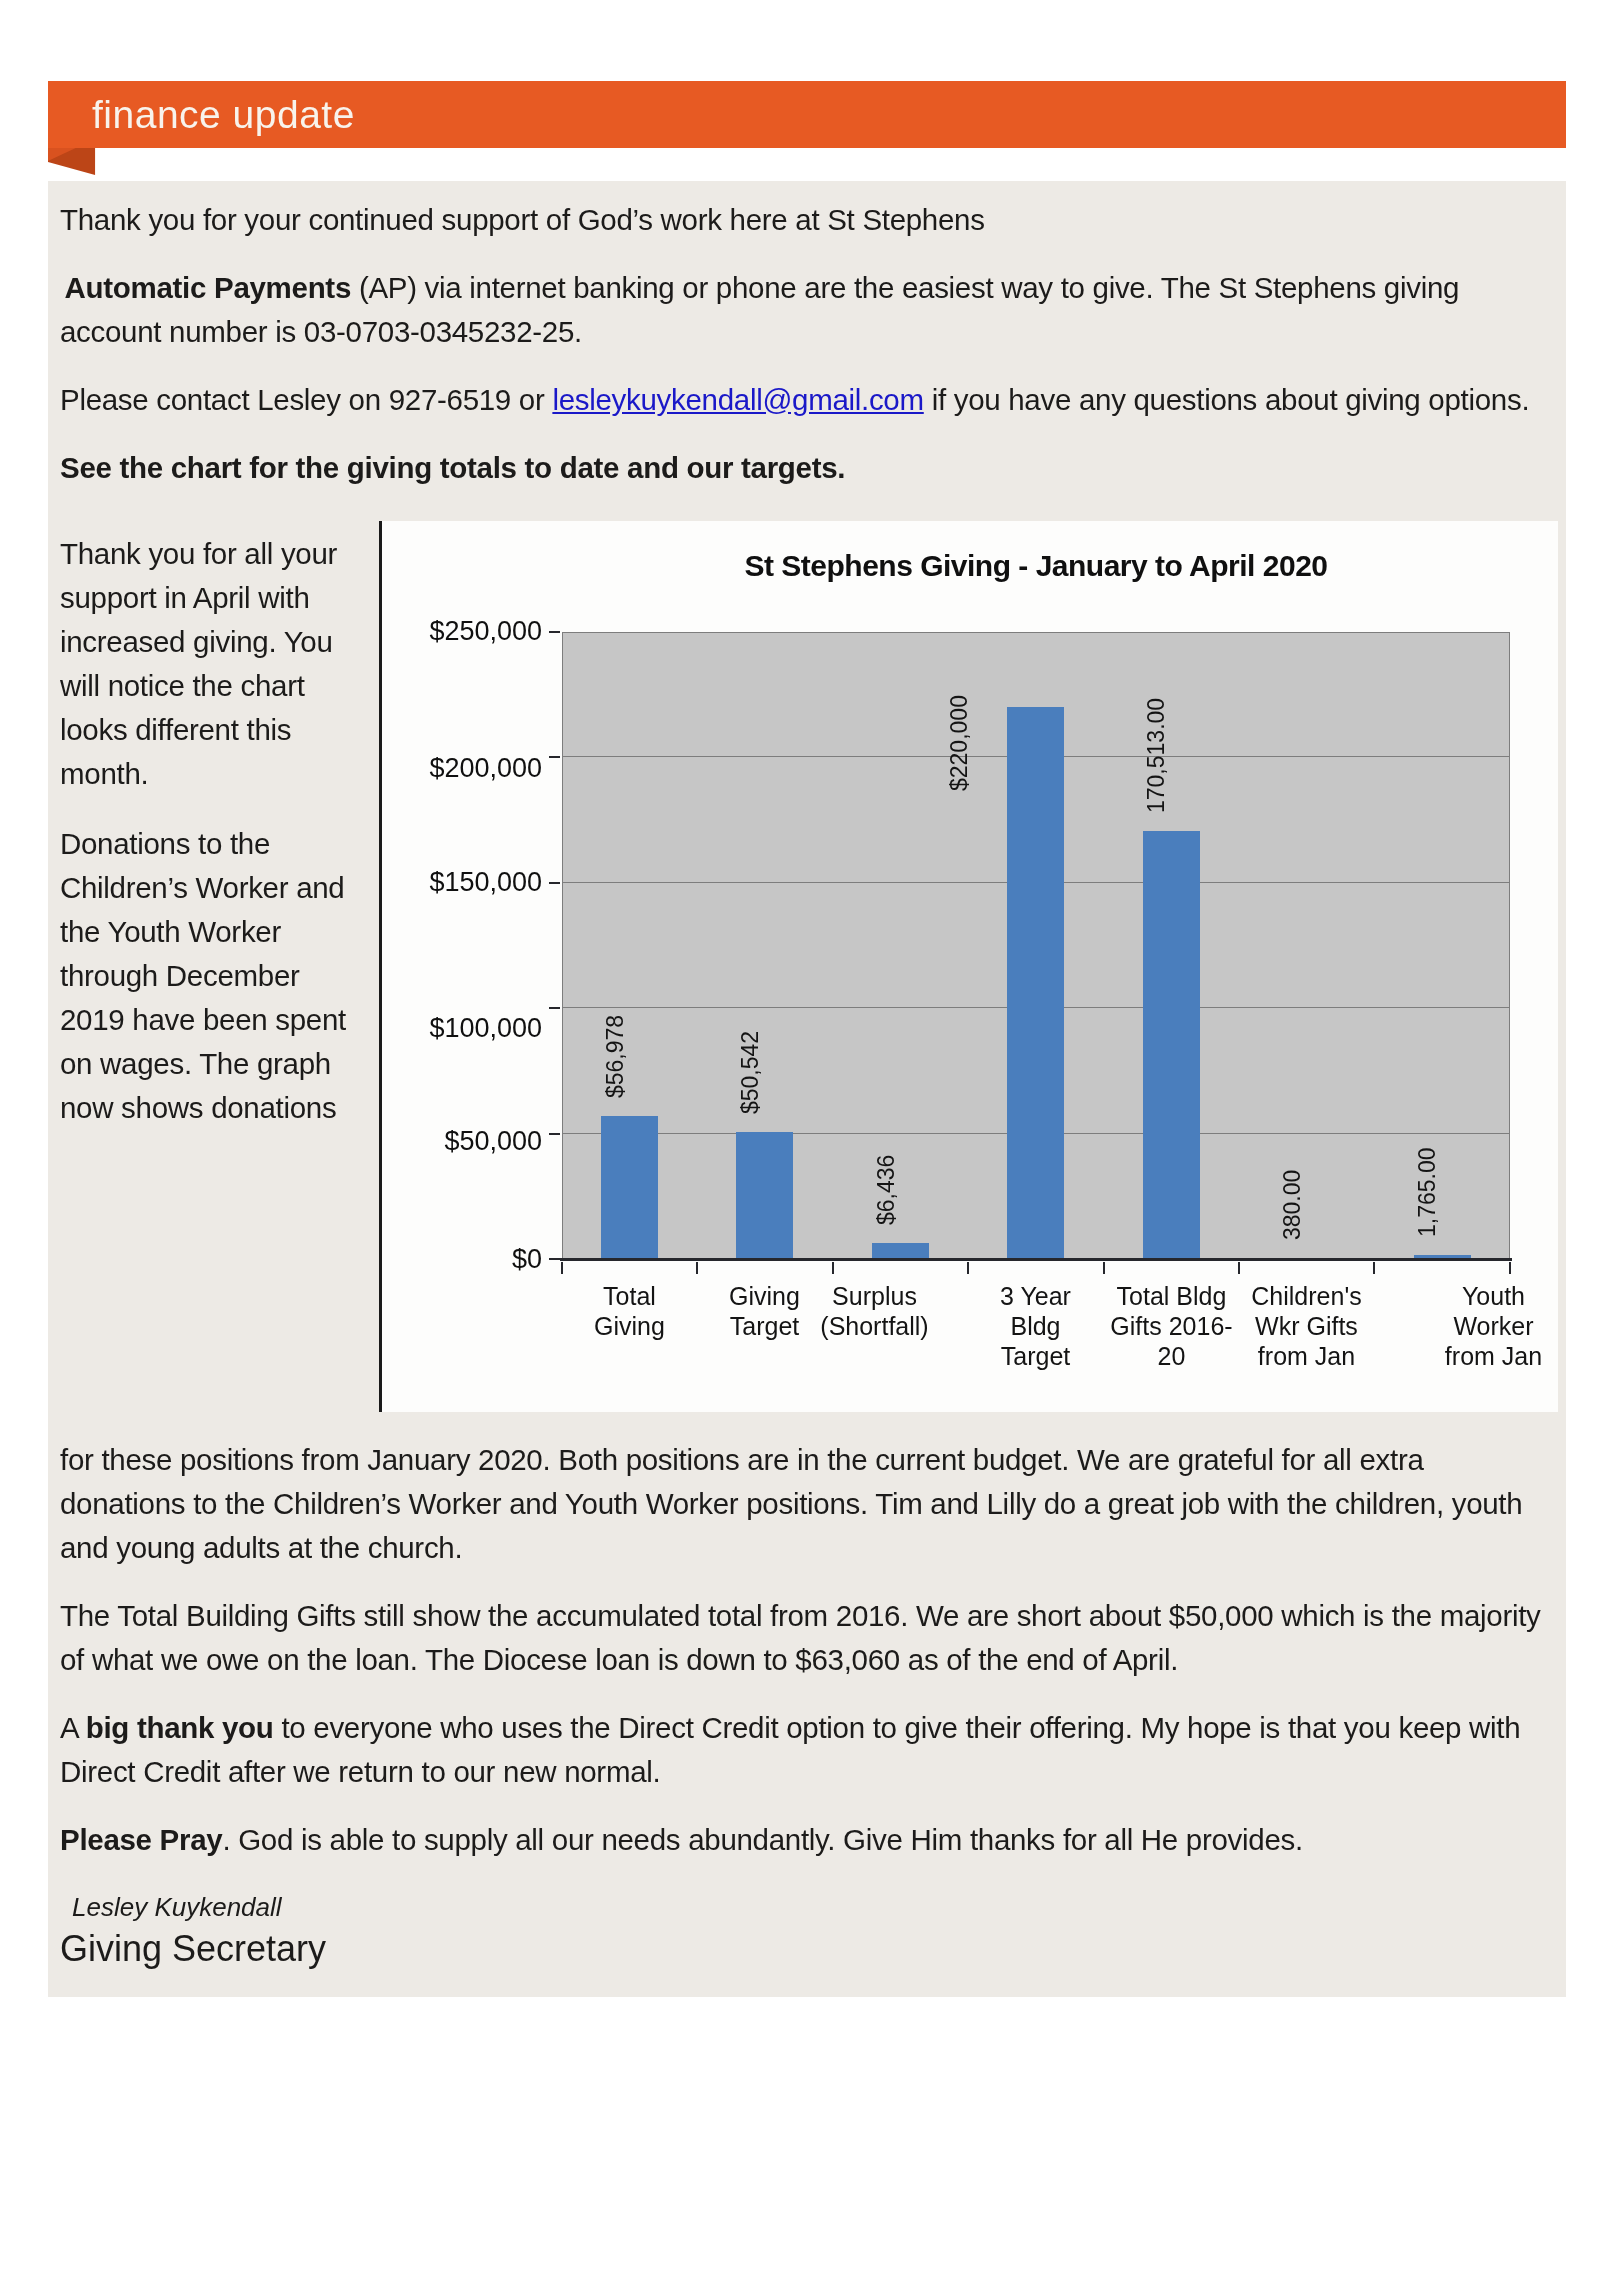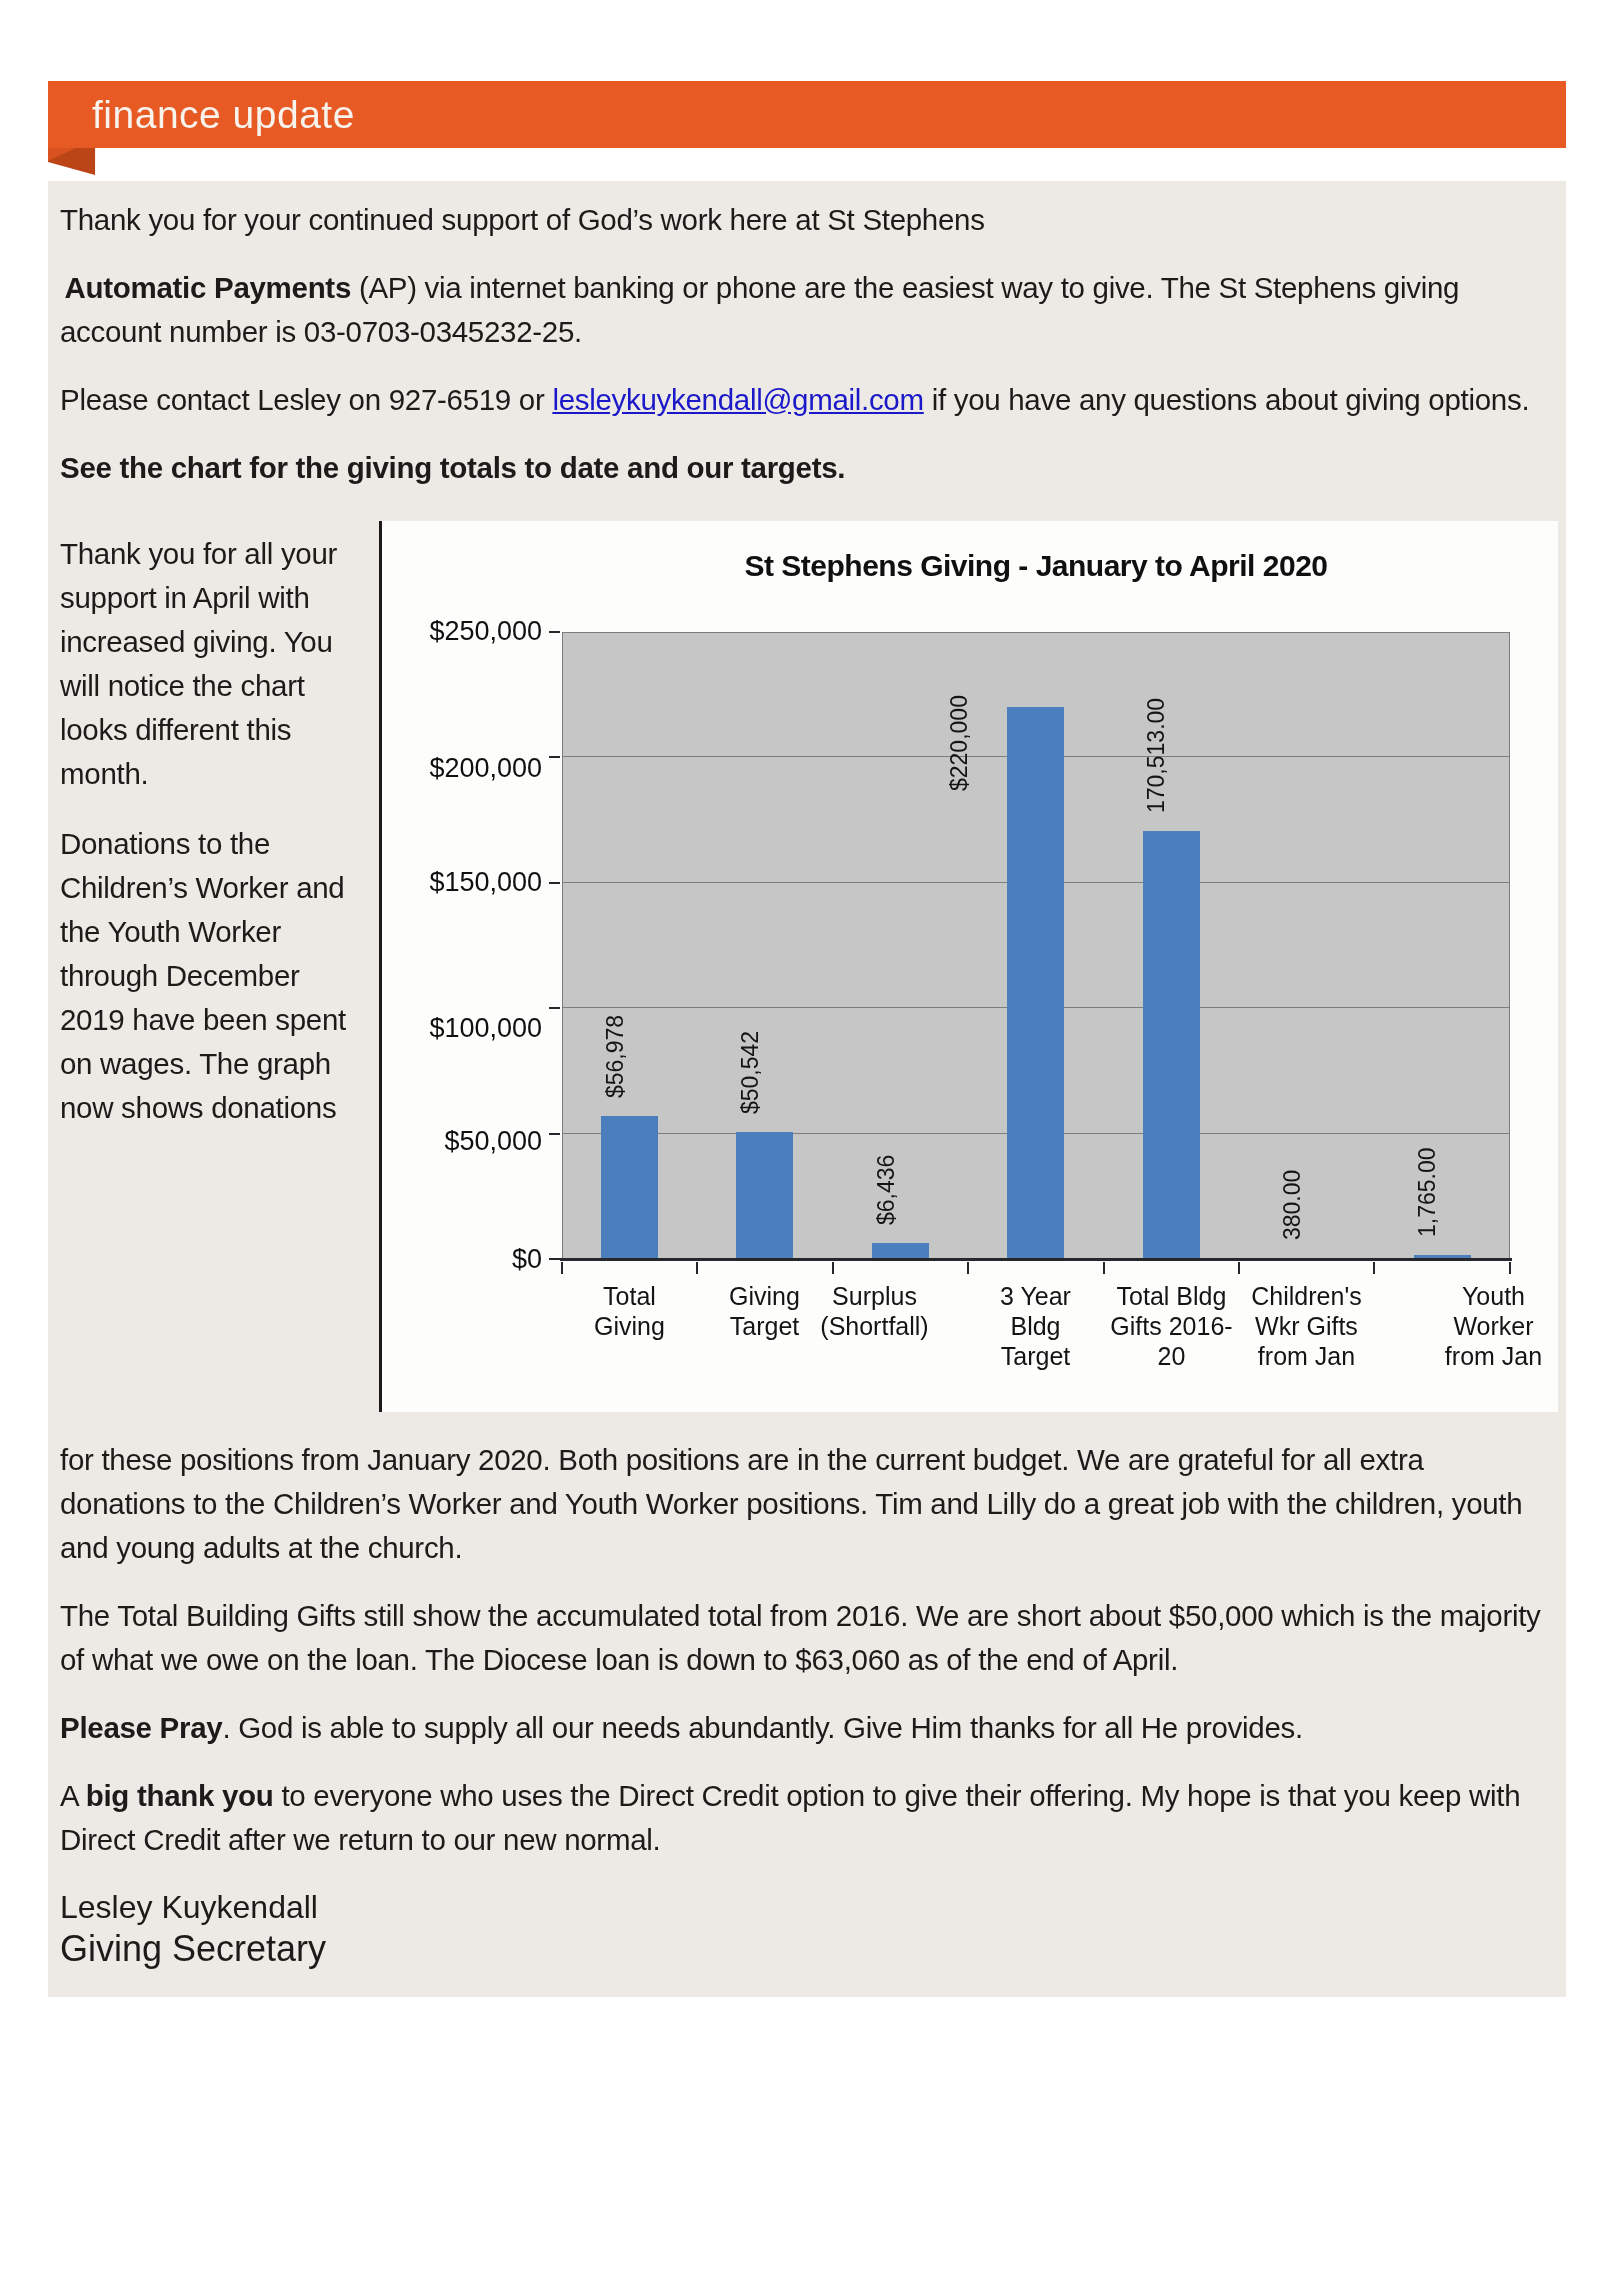--- a/index.html
+++ b/index.html
@@ -50,21 +50,21 @@
   .axis-x{position:absolute;height:3.7px;background:var(--axis);}
   .tick-y{position:absolute;width:11px;height:2.8px;background:var(--axis);}
   .tick-x{position:absolute;width:1.8px;height:12px;background:var(--axis);}
   .ylabel{position:absolute;text-align:right;font-size:27px;color:#101010;}
   .bar{position:absolute;background:var(--bar);}
   .vlabel{position:absolute;white-space:nowrap;font-size:23px;line-height:26px;color:#141414;
     transform:rotate(-90deg);transform-origin:left bottom;}
   .cat{position:absolute;text-align:center;font-size:25px;line-height:30px;color:#141414;}
 
   
-  .sig-name{font-size:32px;line-height:42px;margin:13px 0 0 0;}
+  .sig-name{font-style:italic;font-size:26px;line-height:42px;margin:13px 0 0 12px;}
   .sig-role{font-size:36px;line-height:41px;}
 </style>
 </head>
 <body>
 
 <div class="page">
 
   <div class="banner">
     <span class="banner-label">finance update</span>
     <svg class="banner-fold" viewBox="0 0 52 30" preserveAspectRatio="none">
@@ -164,22 +164,22 @@
           <span class="vlabel" style="left: 787px; top: 266px;">170,513.00</span>
           <span class="vlabel" style="left: 923px; top: 693px;">380.00</span>
           <span class="vlabel" style="left: 1058px; top: 690px;">1,765.00</span>
         </div>
     </div>
 
     <p class="para">for these positions from January 2020. Both positions are in the current budget. We are grateful for all extra donations to the Children’s Worker and Youth Worker positions. Tim and Lilly do a great job with the children, youth and young adults at the church.</p>
 
     <p class="para">The Total Building Gifts still show the accumulated total from 2016. We are short about $50,000 which is the majority of what we owe on the loan. The Diocese loan is down to $63,060 as of the end of April.</p>
 
+    <p class="para"><span>A </span><b>big thank you</b><span> to everyone who uses the Direct Credit option to give their offering. My hope is that you keep with Direct Credit after we return to our new normal.</span></p>
+
     <p class="para"><b>Please Pray</b><span>. God is able to supply all our needs abundantly. Give Him thanks for all He provides.</span></p>
-
-    <p class="para"><span>A </span><b>big thank you</b><span> to everyone who uses the Direct Credit option to give their offering. My hope is that you keep with Direct Credit after we return to our new normal.</span></p>
 
     <p class="sig-name">Lesley Kuykendall</p>
     <p class="sig-role">Giving Secretary</p>
 
   </div>
 </div>
 
 
 </body></html>

